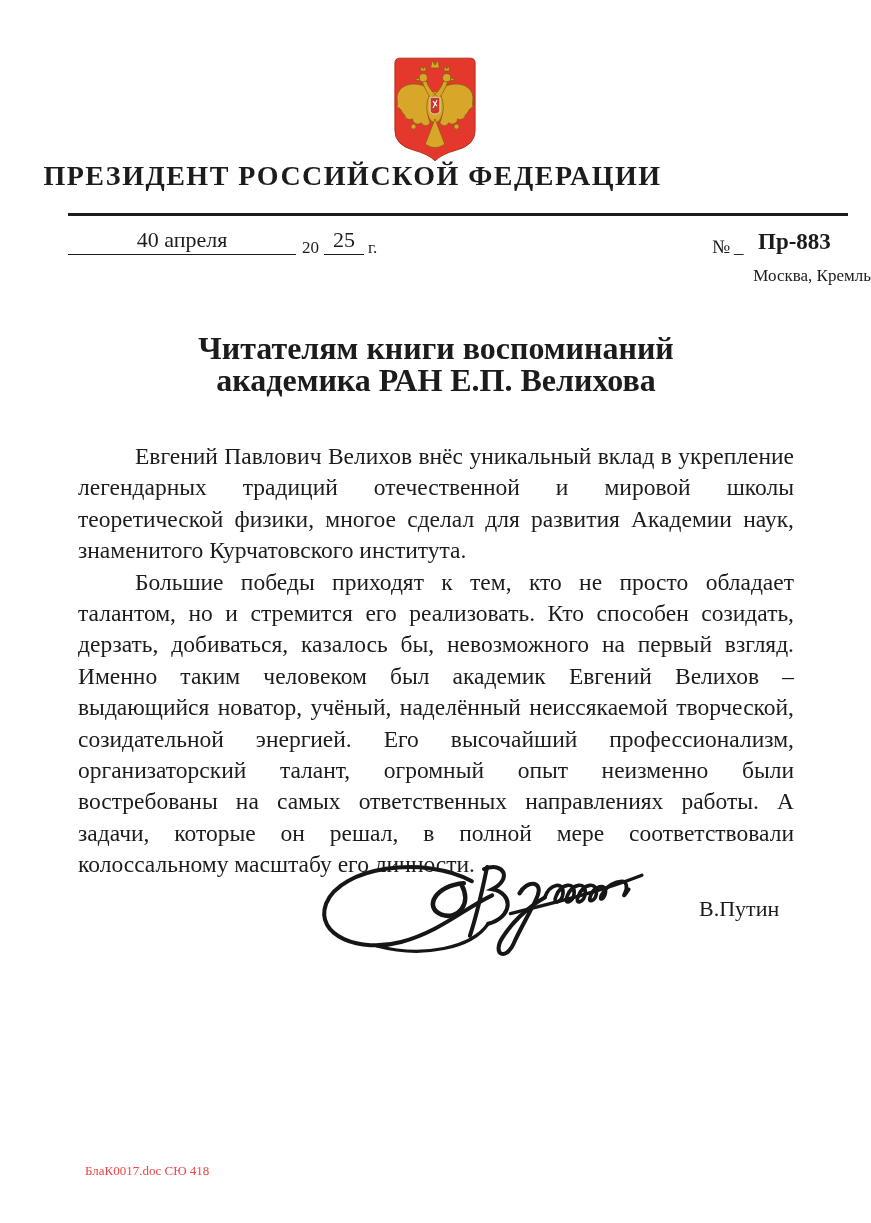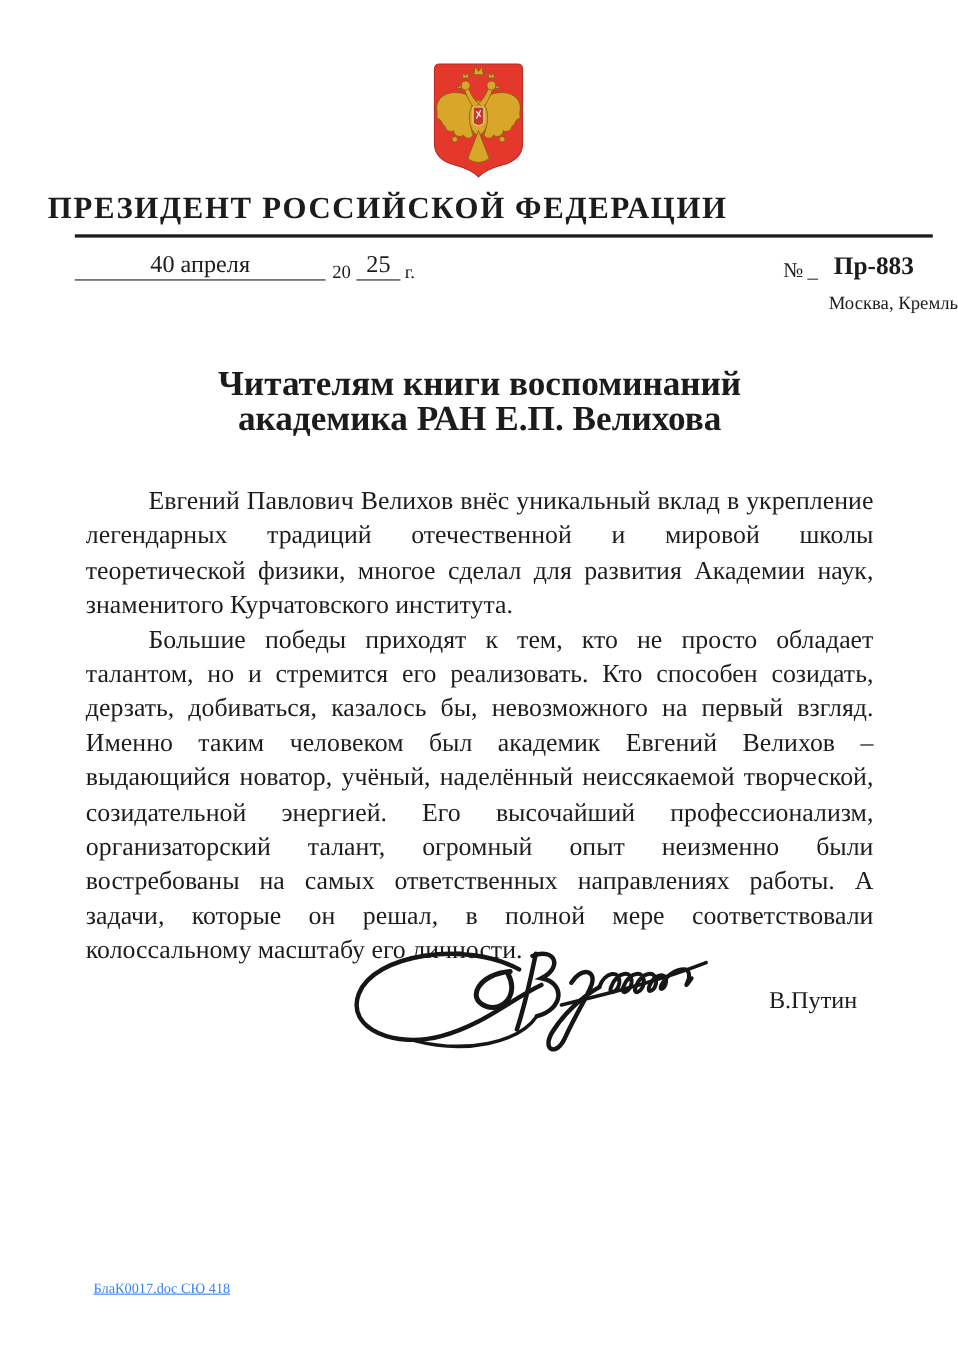--- a/index.html
+++ b/index.html
@@ -7,21 +7,21 @@
     width:871px;height:1223px;position:relative;overflow:hidden;
     font-family:"Liberation Serif", serif;color:#1c1c1c;
   }
   .page{position:absolute;inset:0;background:#fff;}
 
   
   .emblem{position:absolute;left:391px;top:55px;width:88px;height:110px;}
 
   
   .head-title{
-    position:absolute;left:0;top:174px;width:705px;text-align:center;
+    position:absolute;left:0;top:160px;width:705px;text-align:center;
     font-weight:bold;font-size:28px;letter-spacing:1.5px;white-space:nowrap;
   }
   .head-rule{position:absolute;left:68px;top:213px;width:780px;height:3px;background:#1c1c1c;}
 
   
   .date-row{position:absolute;left:68px;top:226px;height:32px;}
   .date-slot{
     position:absolute;left:0;top:0;width:228px;height:28px;
     border-bottom:1.5px solid #1c1c1c;text-align:center;
     font-size:22px;line-height:28px;
@@ -50,21 +50,21 @@
     position:absolute;left:78px;top:441px;width:716px;
     font-size:23.5px;line-height:31.4px;text-align:justify;
   }
   .body-text p{margin:0;text-indent:57px;}
 
   
   .sig{position:absolute;left:312px;top:850px;width:334px;height:108px;}
   .sig-name{position:absolute;left:699px;top:896px;font-size:22px;}
 
   
-  .doc-ref{position:absolute;left:85px;top:1163px;font-size:13px;color:#3b82f6;text-decoration:underline;}
+  .doc-ref{position:absolute;left:85px;top:1163px;font-size:13px;color:#ef4444;}
 
   .barcode-wrap{position:absolute;left:653px;top:1122px;width:160px;}
   .barcode-mark{display:block;margin-left:8px;width:28px;height:16px;}
   .barcode-bars{
     width:152px;height:43px;margin-top:1px;
     background:repeating-linear-gradient(90deg,
       #111 0 2px,#fff 2px 3px,
       #111 3px 6px,#fff 6px 9px,
       #111 9px 10px,#fff 10px 12px,
       #111 12px 13px,#fff 13px 16px,

